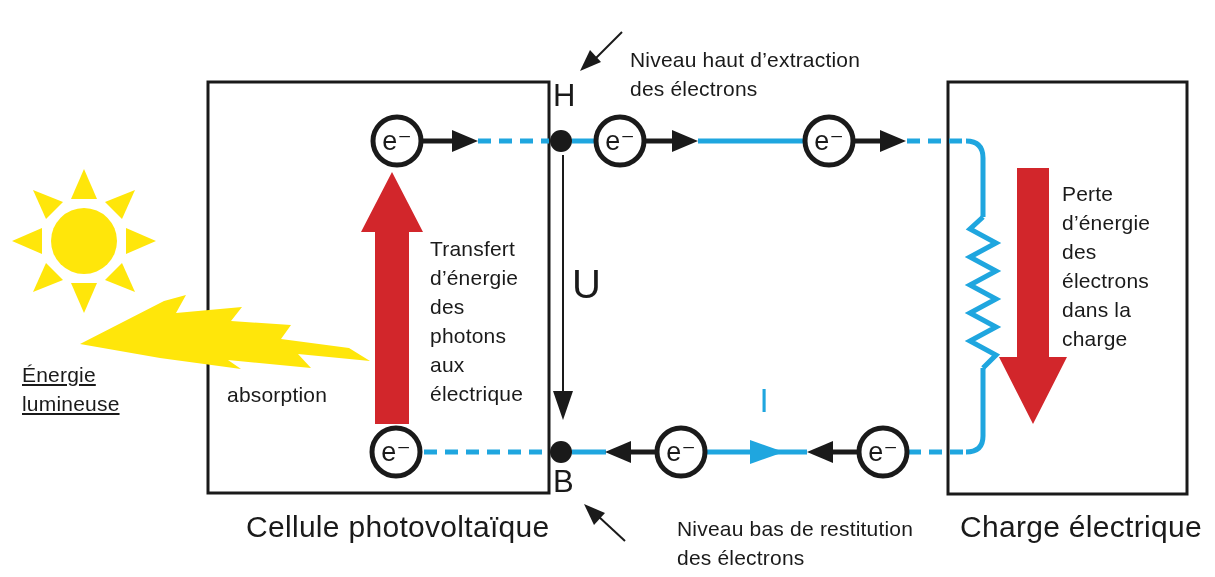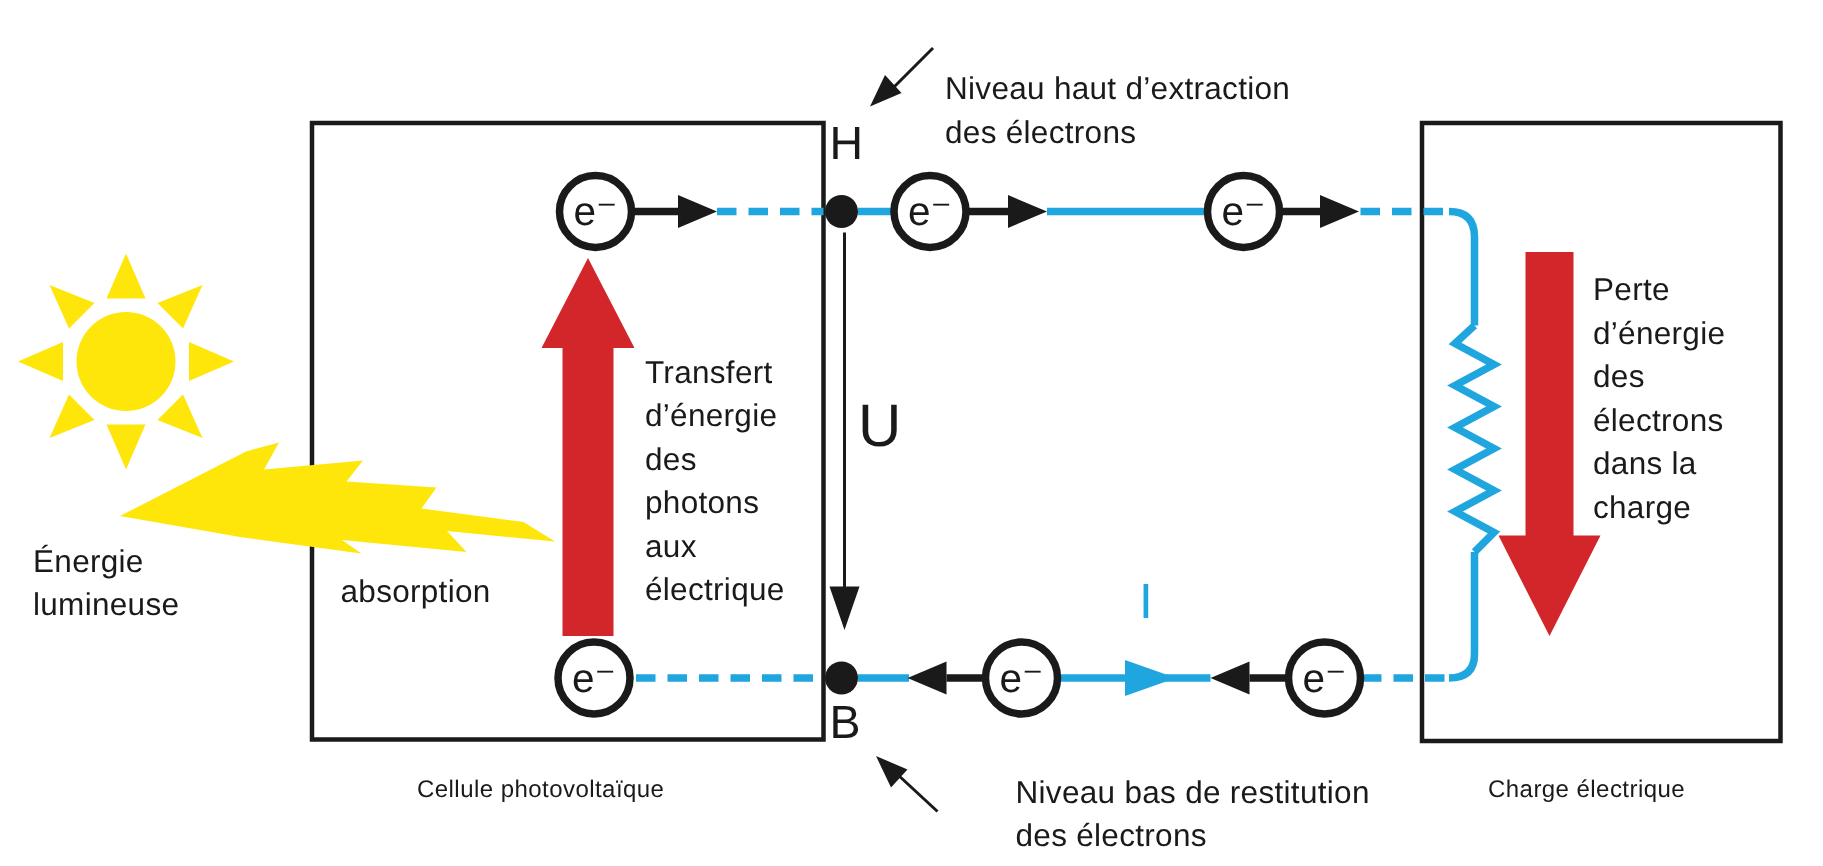--- a/index.html
+++ b/index.html
@@ -9,21 +9,21 @@
   .canvas{
     position:relative; width:1215px; height:577px; overflow:hidden;
     background:var(--paper); color:var(--ink);
     font-family:"Liberation Sans","DejaVu Sans",sans-serif;
   }
   .canvas svg{position:absolute;left:0;top:0;}
   .lbl{
     position:absolute; font-size:21px; line-height:29px;
     white-space:pre-line; letter-spacing:0.2px;
   }
-  .caption{position:absolute; font-size:16px; line-height:26px; white-space:nowrap; letter-spacing:0.3px;margin-left:32px;}
+  .caption{position:absolute; font-size:30px; line-height:26px; white-space:nowrap; letter-spacing:0.3px;}
   .terminal-letter{position:absolute; font-size:31px; line-height:31px; font-weight:400;}
   .voltage-letter{position:absolute; font-size:40px; line-height:40px;}
   .current-letter{position:absolute; font-size:33px; line-height:33px; color:var(--blue); width:24px; text-align:center;}
   .elabel{position:absolute; width:48px; text-align:center; font-size:27px; line-height:30px;}
   
   .box{fill:none; stroke:var(--ink); stroke-width:3;}
   .sunfill{fill:var(--yellow); stroke:none;}
   .redfill{fill:var(--red); stroke:none;}
   .bluewire{stroke:var(--blue); stroke-width:5; fill:none;}
   .bluedash{stroke:var(--blue); stroke-width:5; fill:none; stroke-dasharray:13 8;}
@@ -119,21 +119,21 @@
       <line class="thinline" x1="622" y1="32" x2="595" y2="59"></line>
       <polygon class="blkhead" points="580,71 601,62 590,50"></polygon>
     </g>
 
     <g>
       <line class="thinline" x1="625" y1="541" x2="598" y2="516"></line>
       <polygon class="blkhead" points="584,504 605,513 594,525"></polygon>
     </g>
   </svg>
 
-  <div class="lbl" style="left:22px; top:360px;">Énergie
+  <div class="lbl" style="left:22px; top:360px;text-decoration:underline;">Énergie
 lumineuse</div>
 
   <div class="lbl" style="left:227px; top:380px;">absorption</div>
 
   <div class="lbl" style="left:430px; top:234px;">Transfert
 d’énergie
 des
 photons
 aux
 électrique</div>

